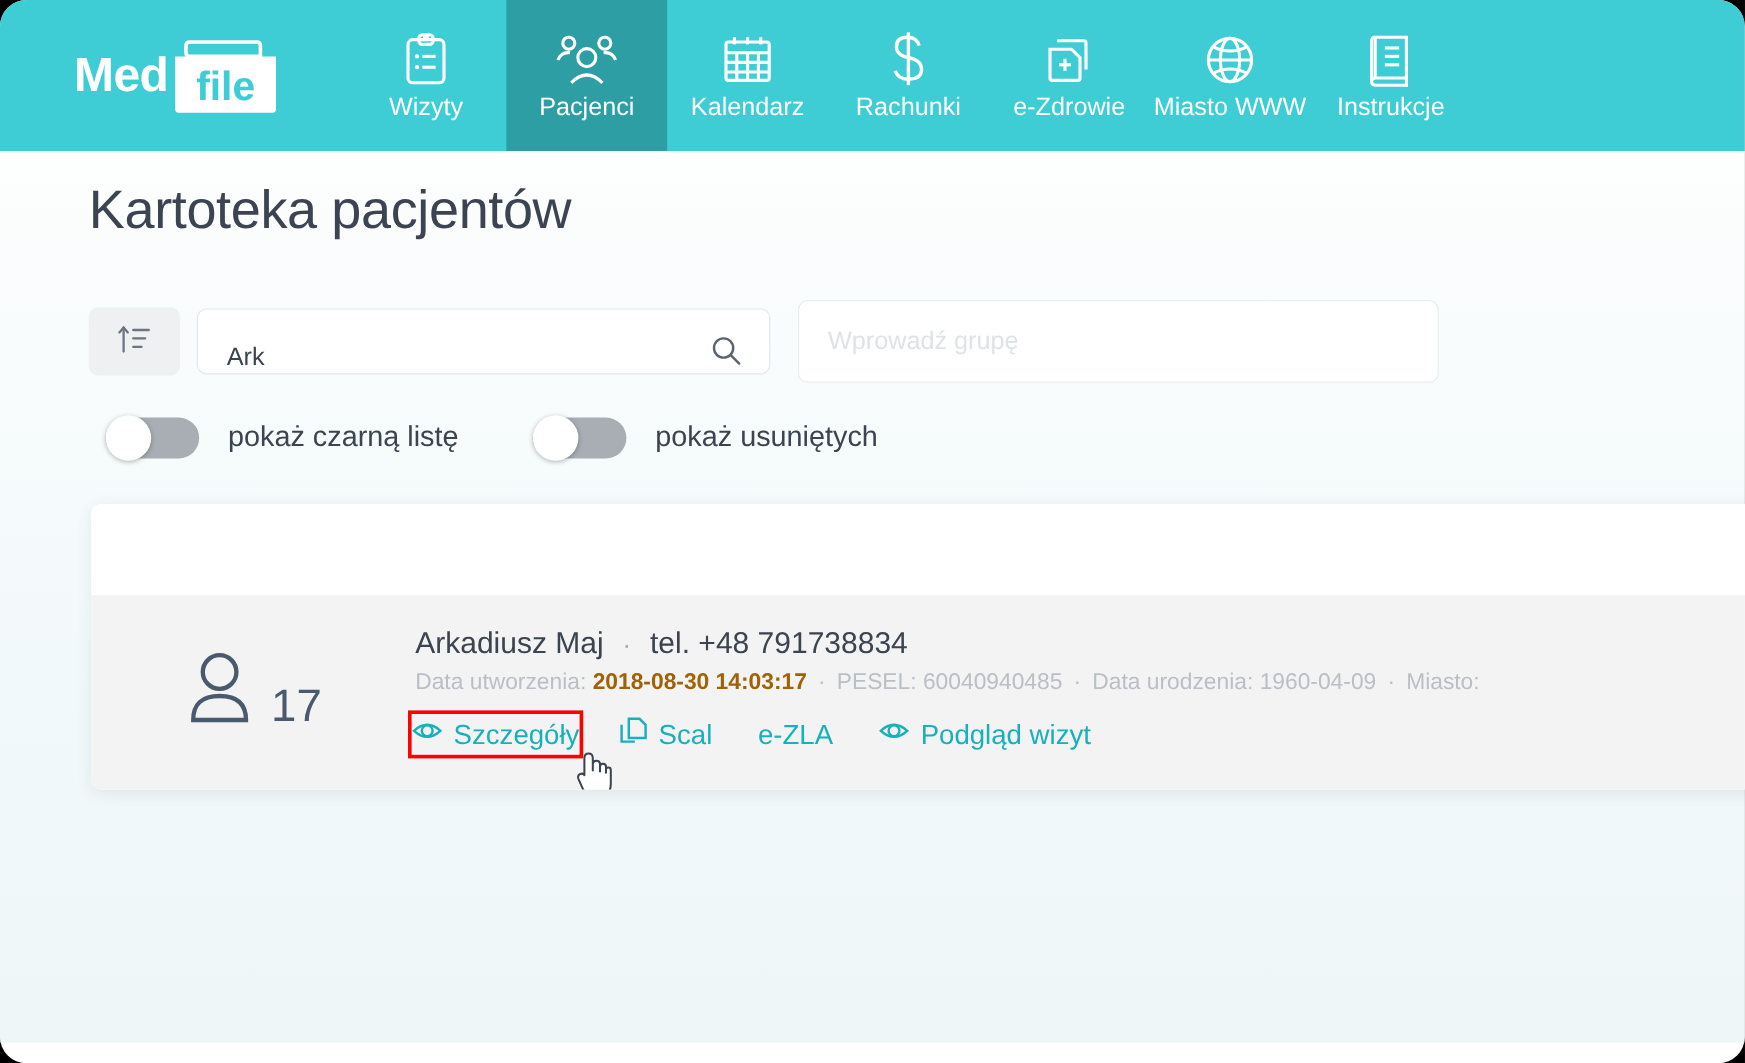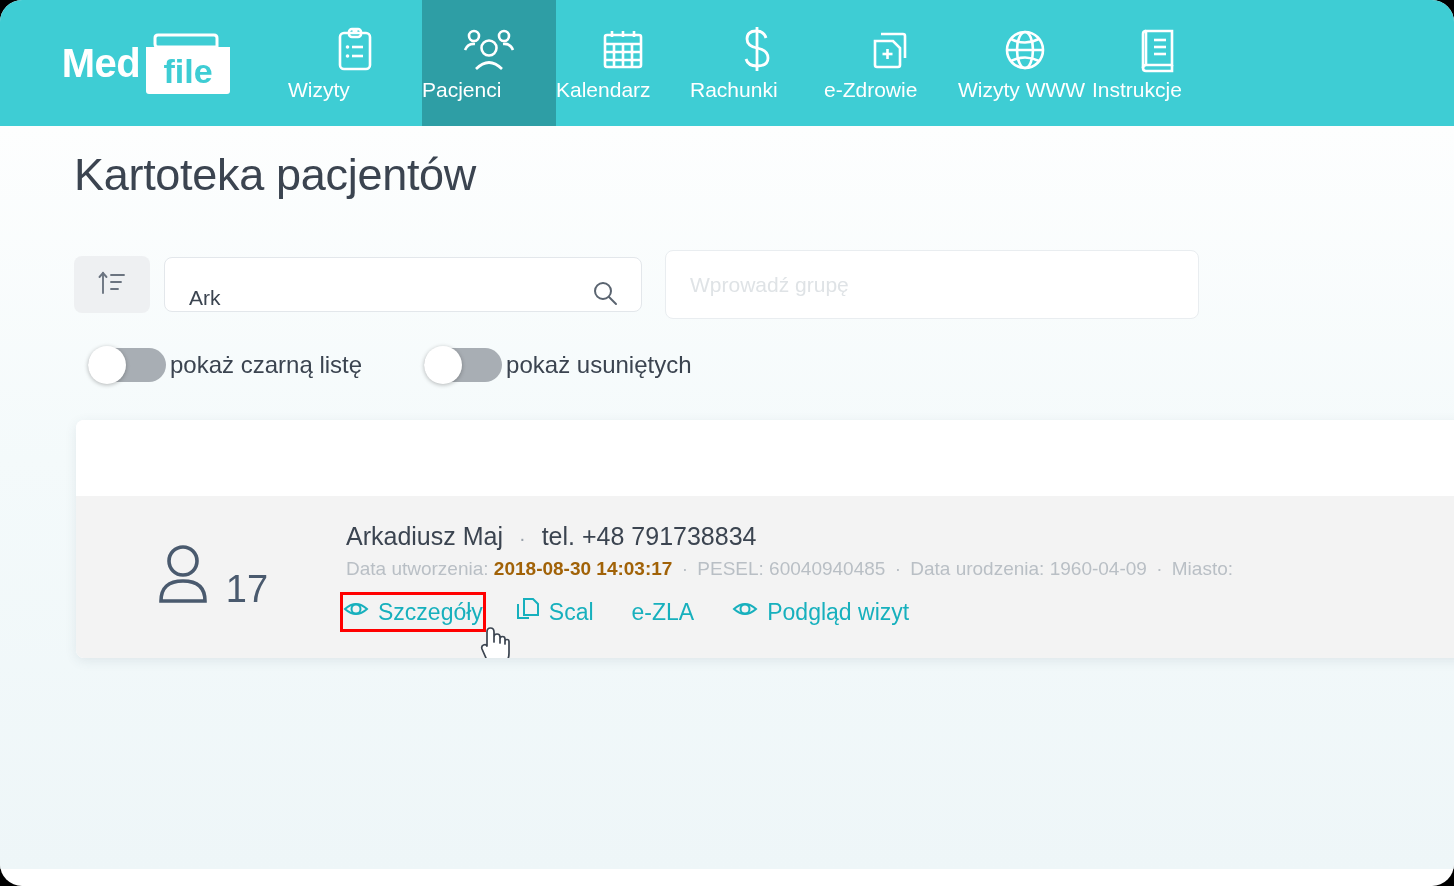--- a/index.html
+++ b/index.html
@@ -56,20 +56,21 @@
 
   .nav-items {
     display: flex;
     align-items: stretch;
     flex: 1;
   }
   .nav-item {
     width: 134px;
     display: flex;
     flex-direction: column;
+    align-items: center;
     justify-content: center;
     gap: 6px;
     color: #ffffff;
     font-size: 21px;
     cursor: pointer;
     padding-top: 6px;
   }
   .nav-item.active { background: #2e9ea5; }
   .nav-item .nav-icon {
     height: 46px;
@@ -164,21 +165,21 @@
   .toggles {
     position: absolute;
     left: 88px;
     top: 222px;
     display: flex;
     align-items: center;
   }
   .toggle-group {
     display: flex;
     align-items: center;
-    gap: 4px;
+    gap: 24px;
     cursor: pointer;
   }
   .toggle-group + .toggle-group { margin-left: 62px; }
   .switch {
     width: 78px;
     height: 34px;
     border-radius: 17px;
     background: #a8aeb4;
     position: relative;
     flex: none;
@@ -381,21 +382,21 @@
       <div class="nav-item">
         <span class="nav-icon">
           <svg width="44" height="44" viewBox="0 0 44 44" fill="none" stroke="#ffffff" stroke-width="2.6">
             <circle cx="22" cy="22" r="18"></circle>
             <ellipse cx="22" cy="22" rx="8" ry="18"></ellipse>
             <line x1="4" y1="22" x2="40" y2="22"></line>
             <path d="M8 11 Q22 18 36 11"></path>
             <path d="M8 33 Q22 26 36 33"></path>
           </svg>
         </span>
-        <span class="nav-label">Wizyty WWW</span>
+        <span class="nav-label">Miasto WWW</span>
       </div>
 
       <div class="nav-item">
         <span class="nav-icon">
           <svg width="42" height="46" viewBox="0 0 42 46" fill="none" stroke="#ffffff" stroke-width="2.6">
             <path d="M8 4 L34 4 L34 38 L8 38 Z"></path>
             <path d="M8 38 Q5 38 5 41 Q5 44 8 44 L34 44 L34 38"></path>
             <path d="M8 4 Q5 4 5 7 L5 41"></path>
             <line x1="16" y1="13" x2="28" y2="13"></line>
             <line x1="16" y1="20" x2="28" y2="20"></line>

